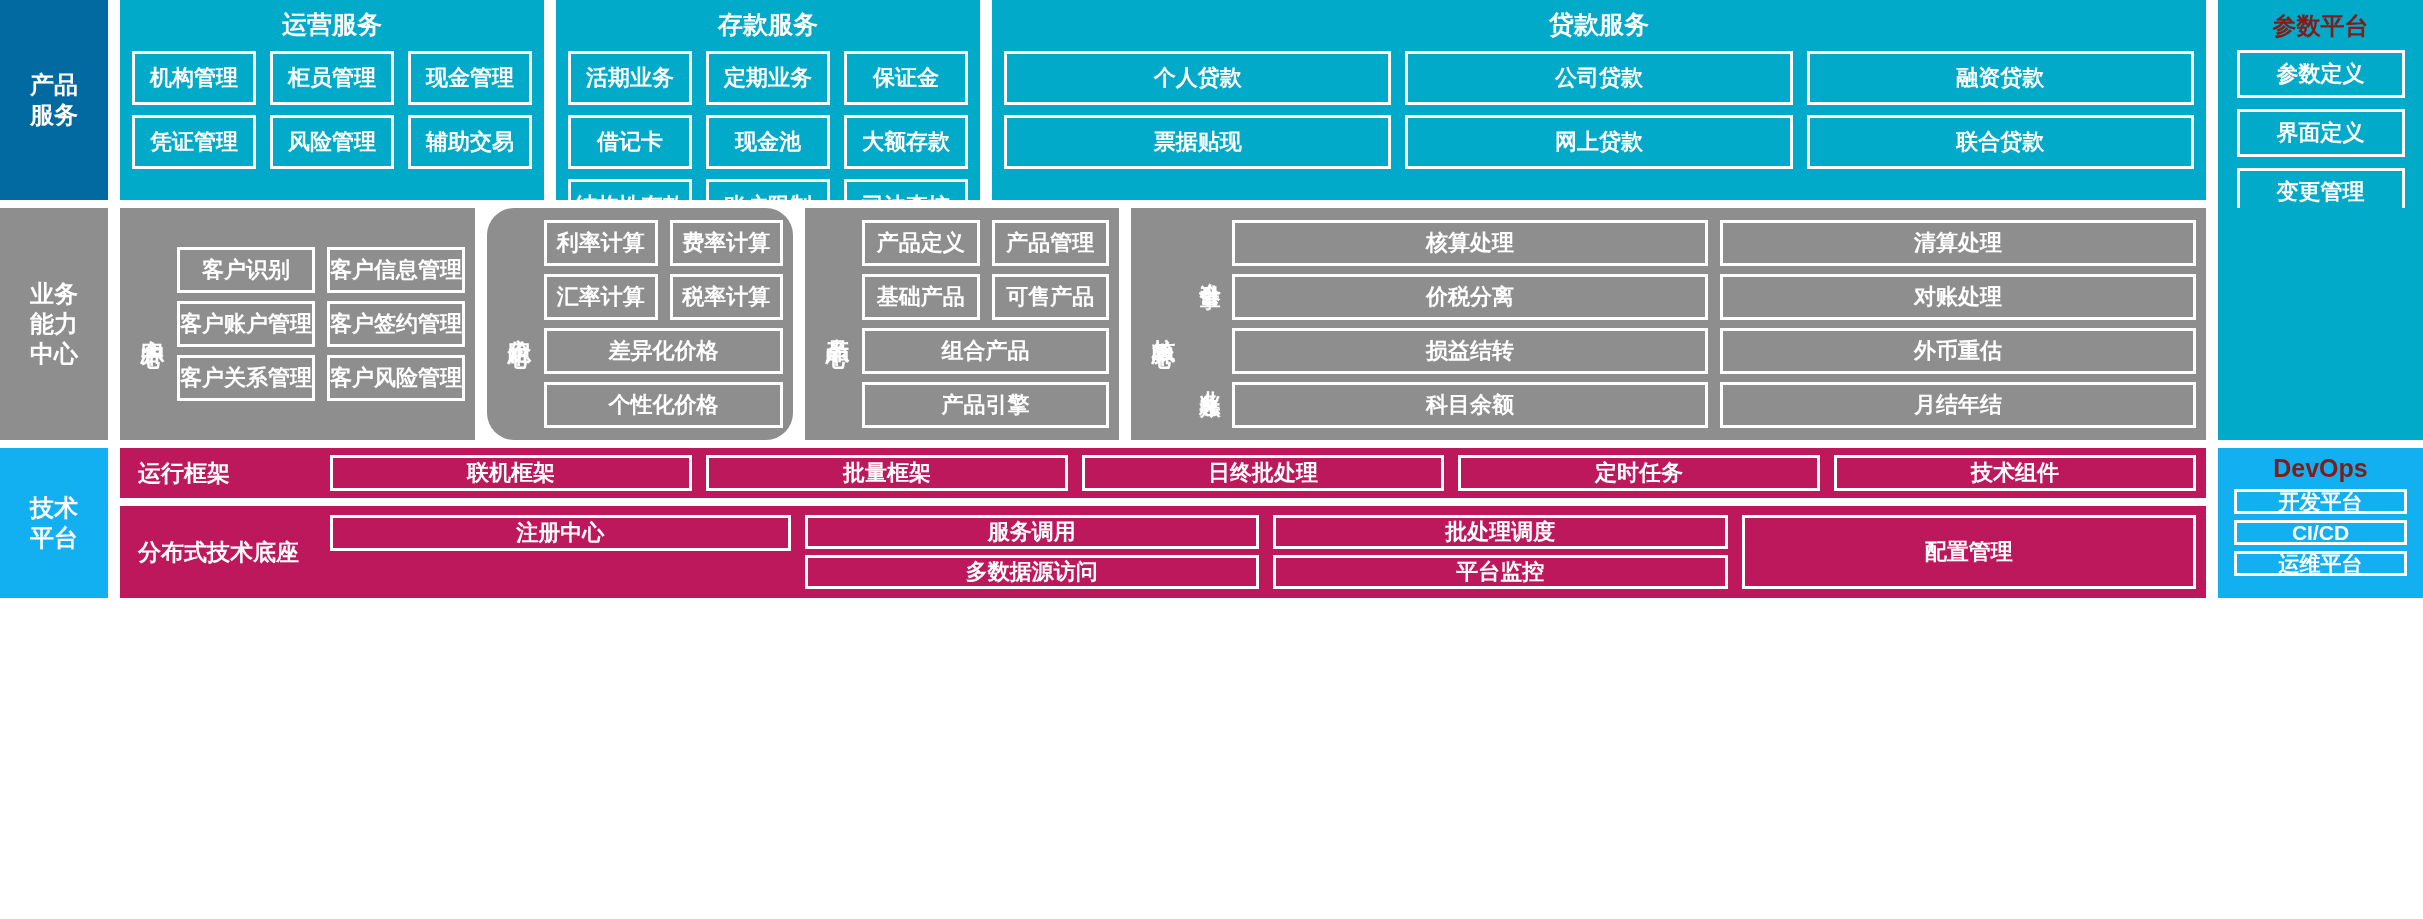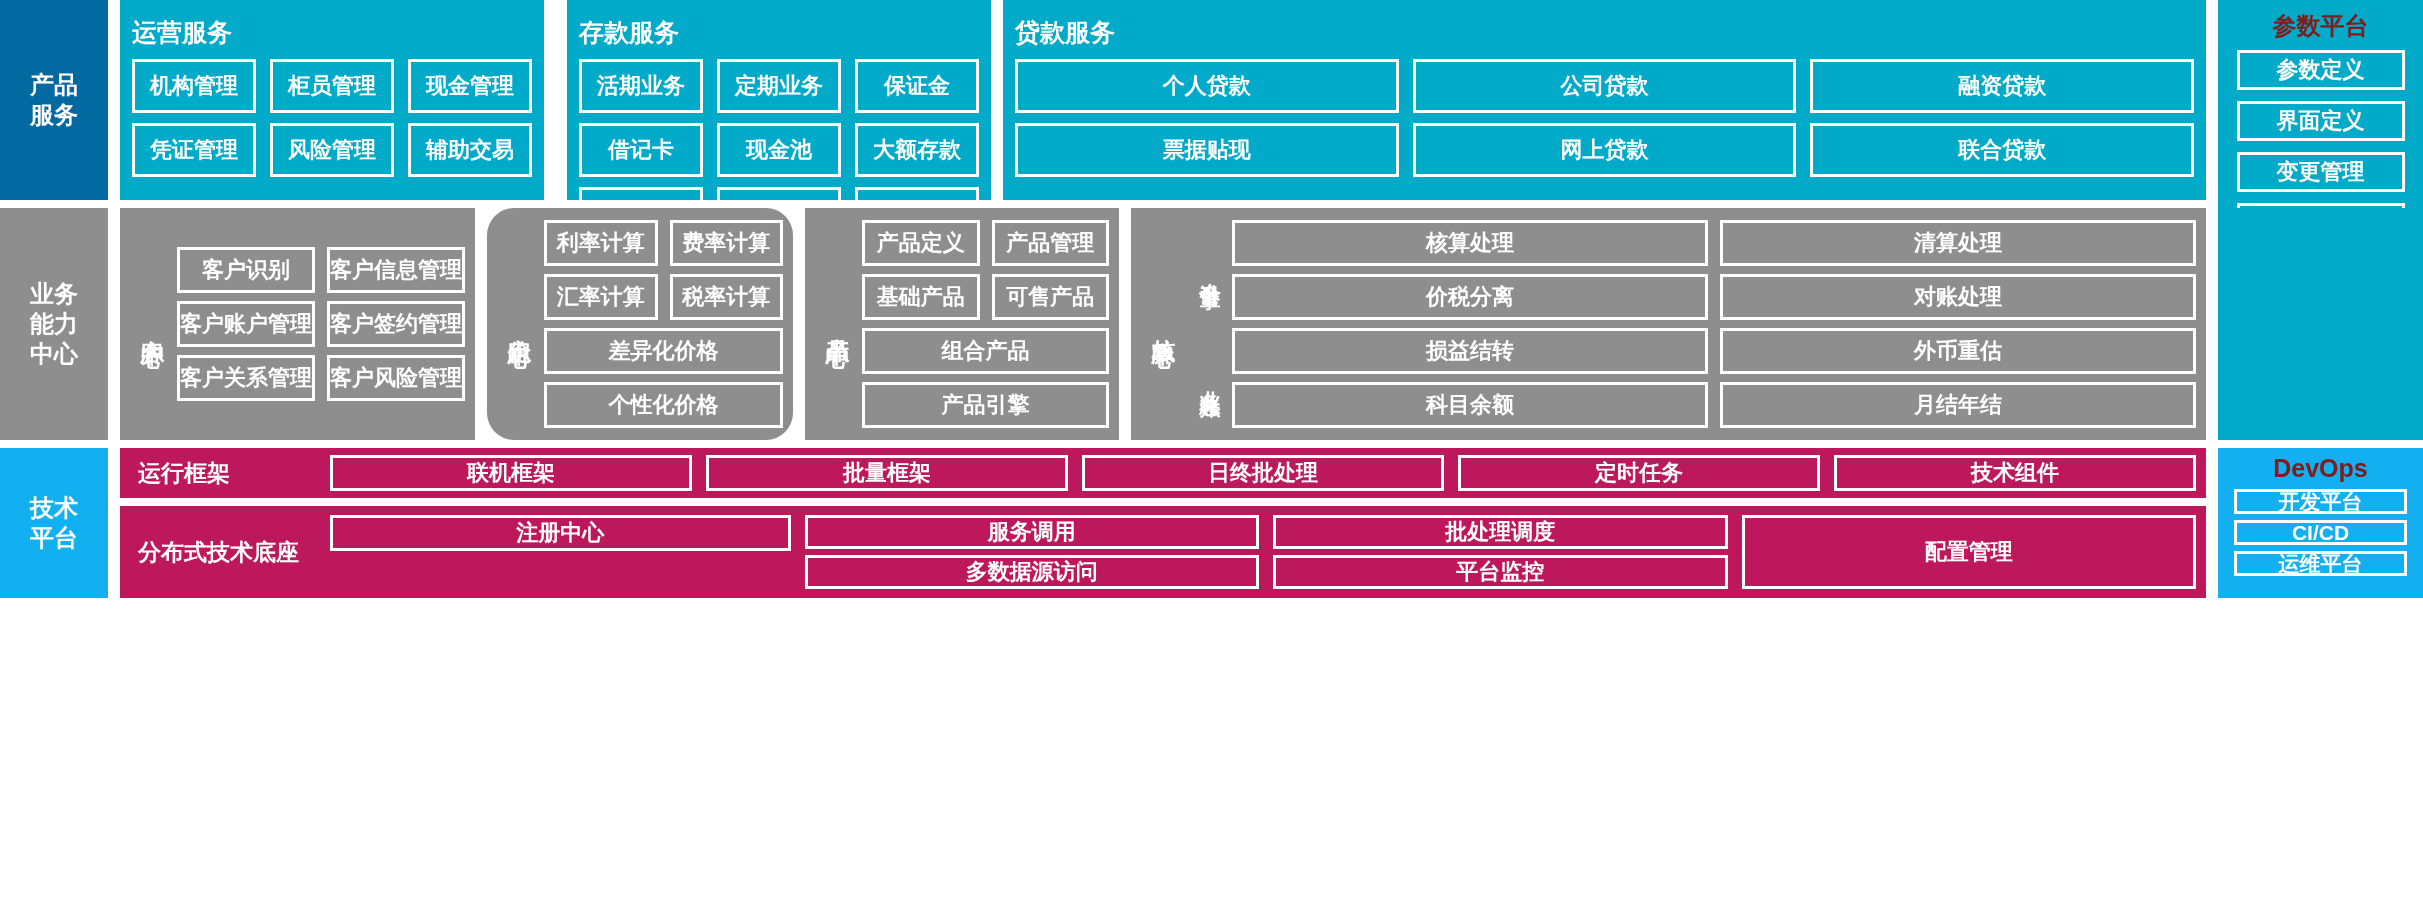--- a/index.html
+++ b/index.html
@@ -53,38 +53,38 @@
     white-space: nowrap;
   }
 
   
   .teal { background: #00aac8; }
   .band-top { height: 200px; }
   .band-top .spine { background: #0369a1; height: 200px; }
 
   .svc-group {
     background: #00aac8;
-    display: flex; flex-direction: column; align-items: flex-start;
+    display: flex; flex-direction: column; align-items: center;
     box-sizing: border-box; height: 200px;
-    padding: 8px 12px 10px 12px;
+    padding: 0 12px 10px 12px;
   }
   .svc-title {
     color: #ffffff; font-weight: bold; font-size: 25px;
     padding: 8px 0 10px 0;
   }
   .svc-grid { display: flex; flex-direction: column; gap: 10px; width: 100%; align-items: center; }
   .svc-line { display: flex; gap: 14px; justify-content: center; width: 100%; }
   .svc-line .chip { height: 54px; flex: 1 1 0; min-width: 0; }
 
   #g-operation { flex: 0 0 424px; }
-  #g-deposit   { flex: 0 0 424px; margin-left: 11px; }
+  #g-deposit   { flex: 0 0 424px; }
   #g-loan      { flex: 0 0 1px; flex-grow: 1; }
 
   .rail-top { background: #00aac8; height: 440px; padding-bottom: 8px; }
-  .rail-top .chip { width: 168px; height: 40px; margin-bottom: 11px; }
+  .rail-top .chip { width: 168px; height: 48px; margin-bottom: 11px; }
 
   
   .gray { background: #8e8e8e; }
   .band-mid { height: 232px; }
   .band-mid .spine { background: #8e8e8e; height: 232px; }
 
   .center-box {
     background: #8e8e8e;
     display: flex; align-items: center;
     box-sizing: border-box; height: 232px;

